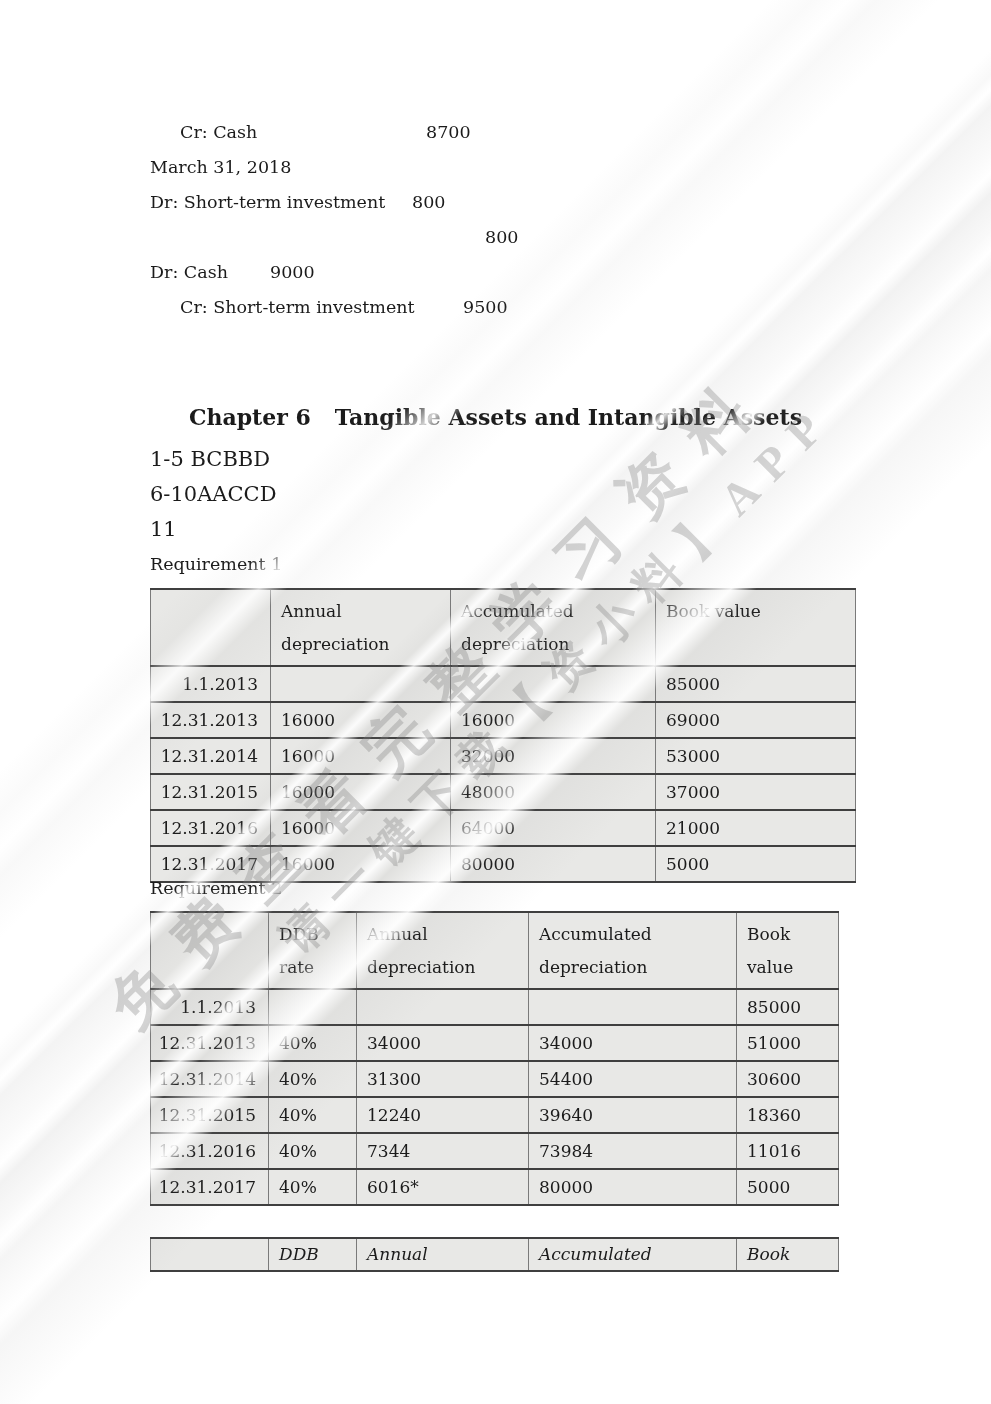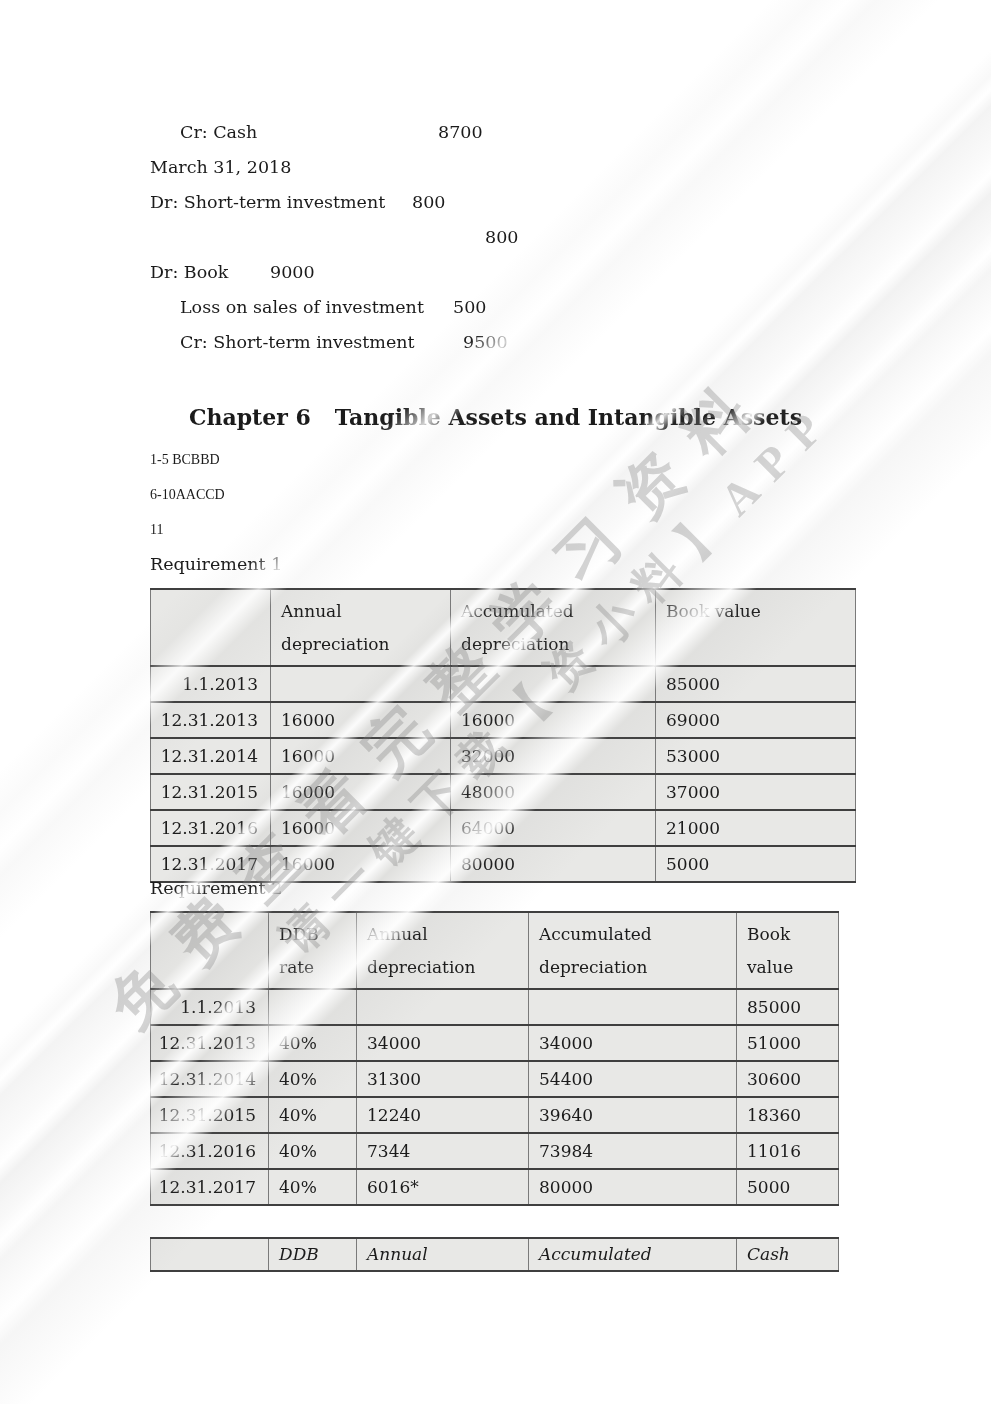--- a/index.html
+++ b/index.html
@@ -11,21 +11,21 @@
   
   .journal{position:absolute; left:150px; top:115px; width:620px;}
   .jl{position:relative; height:35px; line-height:35px; font-size:17.5px; white-space:nowrap;}
   .jl.ind{padding-left:30px;}
   .jamt{position:absolute; top:0;}
   
   .chapter{position:absolute; left:0; top:401px; width:991px; text-align:center;
            font-size:22px; font-weight:bold; line-height:32px;}
   .ctitle{margin-left:24px;}
   
-  .answers{position:absolute; left:150px; top:442px; font-size:14px; line-height:35px;font-family:Liberation Serif, serif;}
+  .answers{position:absolute; left:150px; top:442px; font-size:21px; line-height:35px;}
   .req{position:absolute; left:150px; font-size:17.5px; line-height:35px;}
   .r1{top:547px;} .r2{top:871px;}
   
   table.tbl{position:absolute; left:150px; border-collapse:collapse; table-layout:fixed;}
   .tbl td{
     background:#e8e8e6;
     border-left:1px solid #7a7a7a; border-right:1px solid #7a7a7a;
     border-top:2px solid #3f3f3f; border-bottom:2px solid #3f3f3f;
     font-size:17px; padding:0 4px 0 10px; overflow:hidden;
   }
@@ -57,39 +57,35 @@
   .wmb{left:290px; top:915px; font-size:46px; letter-spacing:16px;}
 </style>
 </head>
 <body>
 
 <div class="page">
 
   <div class="journal">
     <div class="jl ind">
       <span>Cr: Cash</span>
-      <span class="jamt" style="left:288px">8700</span>
+      <span class="jamt" style="left:276px">8700</span>
     </div>
     <div class="jl">
       <span>March 31, 2018</span>
     </div>
     <div class="jl">
       <span>Dr: Short-term investment</span>
       <span class="jamt" style="left:262px">800</span>
     </div>
     <div class="jl ind">
       <span class="jamt" style="left:335px">800</span>
     </div>
     <div class="jl">
-      <span>Dr: Book</span>
+      <span>Dr: Cash</span>
       <span class="jamt" style="left:120px">9000</span>
-    </div>
-    <div class="jl ind">
-      <span>Loss on sales of investment</span>
-      <span class="jamt" style="left:303px">500</span>
     </div>
     <div class="jl ind">
       <span>Cr: Short-term investment</span>
       <span class="jamt" style="left:313px">9500</span>
     </div>
   </div>
 
   <div class="chapter">
     <span>Chapter 6</span><span class="ctitle">Tangible Assets and Intangible Assets</span>
   </div>
@@ -225,21 +221,21 @@
         <col style="width:172px">
         <col style="width:208px">
         <col style="width:102px">
       </colgroup>
     <tbody>
         <tr class="hrow">
           <td class="c0"></td>
           <td>DDB</td>
           <td>Annual</td>
           <td>Accumulated</td>
-          <td>Cash</td>
+          <td>Book</td>
         </tr>
       </tbody>
   </table>
 
   <div class="wm">
     <div class="band band1"></div>
     <div class="band band2"></div>
     <div class="wmtext wma">免费查看完整学习资料</div>
     <div class="wmtext wmb">请一键下载【资小料】APP</div>
   </div>

